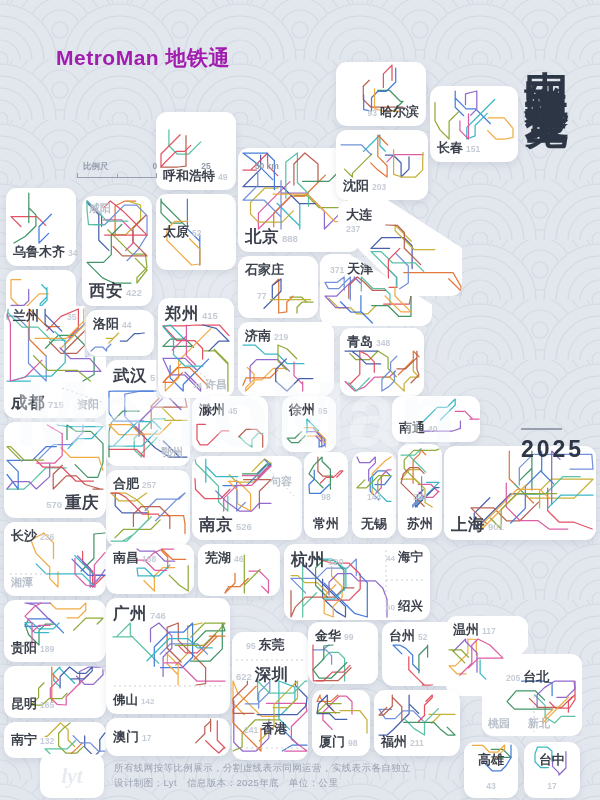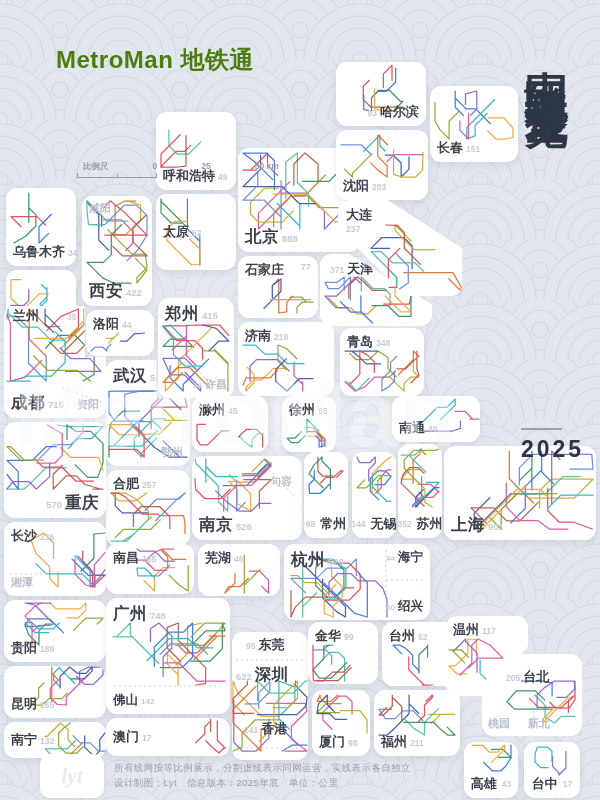--- a/index.html
+++ b/index.html
@@ -12,29 +12,29 @@
   #cards{position:absolute;inset:0;z-index:2;}
   .card{position:absolute;background:#ffffff;border-radius:11px;
     box-shadow:0 3px 7px rgba(96,110,145,.14);}
   .card.nocard{background:none;box-shadow:none;}
   .card svg.map{position:absolute;left:0;top:0;border-radius:inherit;}
   .lab{position:absolute;display:flex;align-items:baseline;gap:3px;white-space:nowrap;
     color:#3c414c;font-size:13px;font-weight:700;line-height:1.05;z-index:2;}
   .lab.major{font-size:16.5px;font-weight:800;letter-spacing:.5px;}
   .lab .num{font-size:8.5px;font-weight:600;color:#c6ccd6;letter-spacing:0;}
   .lab.major .num{font-size:9.5px;}
-  .lab.vs-b,.lab.vs-a{flex-direction:row;gap:5px;}
+  .lab.vs-b,.lab.vs-a{flex-direction:column;gap:15px;}
   .lab.vs-b.anc-tl{align-items:flex-start}
   .lab.vs-b.anc-tl .num{margin-left:12px}
   .lab.vs-b.anc-bc,.lab.vs-a.anc-bc{align-items:center}
   .lab.sub{font-size:11px;font-weight:600;color:#b9c0cb;}
   .lab.sub.dark{color:#3c414c;font-size:12.5px;font-weight:700;}
   .lab.sub .num{font-size:8px;}
-  .logo{position:absolute;left:56px;top:44px;z-index:5;font-size:24px;font-weight:600;
-    color:#4d7c0f;letter-spacing:.5px;}
+  .logo{position:absolute;left:56px;top:44px;z-index:5;font-size:21px;font-weight:600;
+    color:#a21caf;letter-spacing:.5px;}
   .scalebar{position:absolute;left:52px;top:161px;z-index:5;color:#939bab;font-size:8.5px;
     font-weight:600;}
   .scalebar .row span{margin-right:13px;padding-left:31px;}
   .scalebar .ruler{position:absolute;left:25px;top:12px;width:78px;height:4px;
     border-left:1px solid #98a0af;border-right:1px solid #98a0af;border-bottom:1px solid #98a0af;}
   .scalebar .ruler i{position:absolute;left:50%;bottom:0;height:3px;border-left:1px solid #98a0af;}
   .wm{position:absolute;left:14px;top:362px;z-index:4;font-size:92px;font-weight:800;
     color:rgba(246,248,251,.42);letter-spacing:1px;pointer-events:none;}
   .vtitle{position:absolute;left:518px;top:36px;z-index:5;writing-mode:vertical-rl;
     text-orientation:upright;font-size:44px;font-weight:900;color:#2d3645;letter-spacing:5px;

